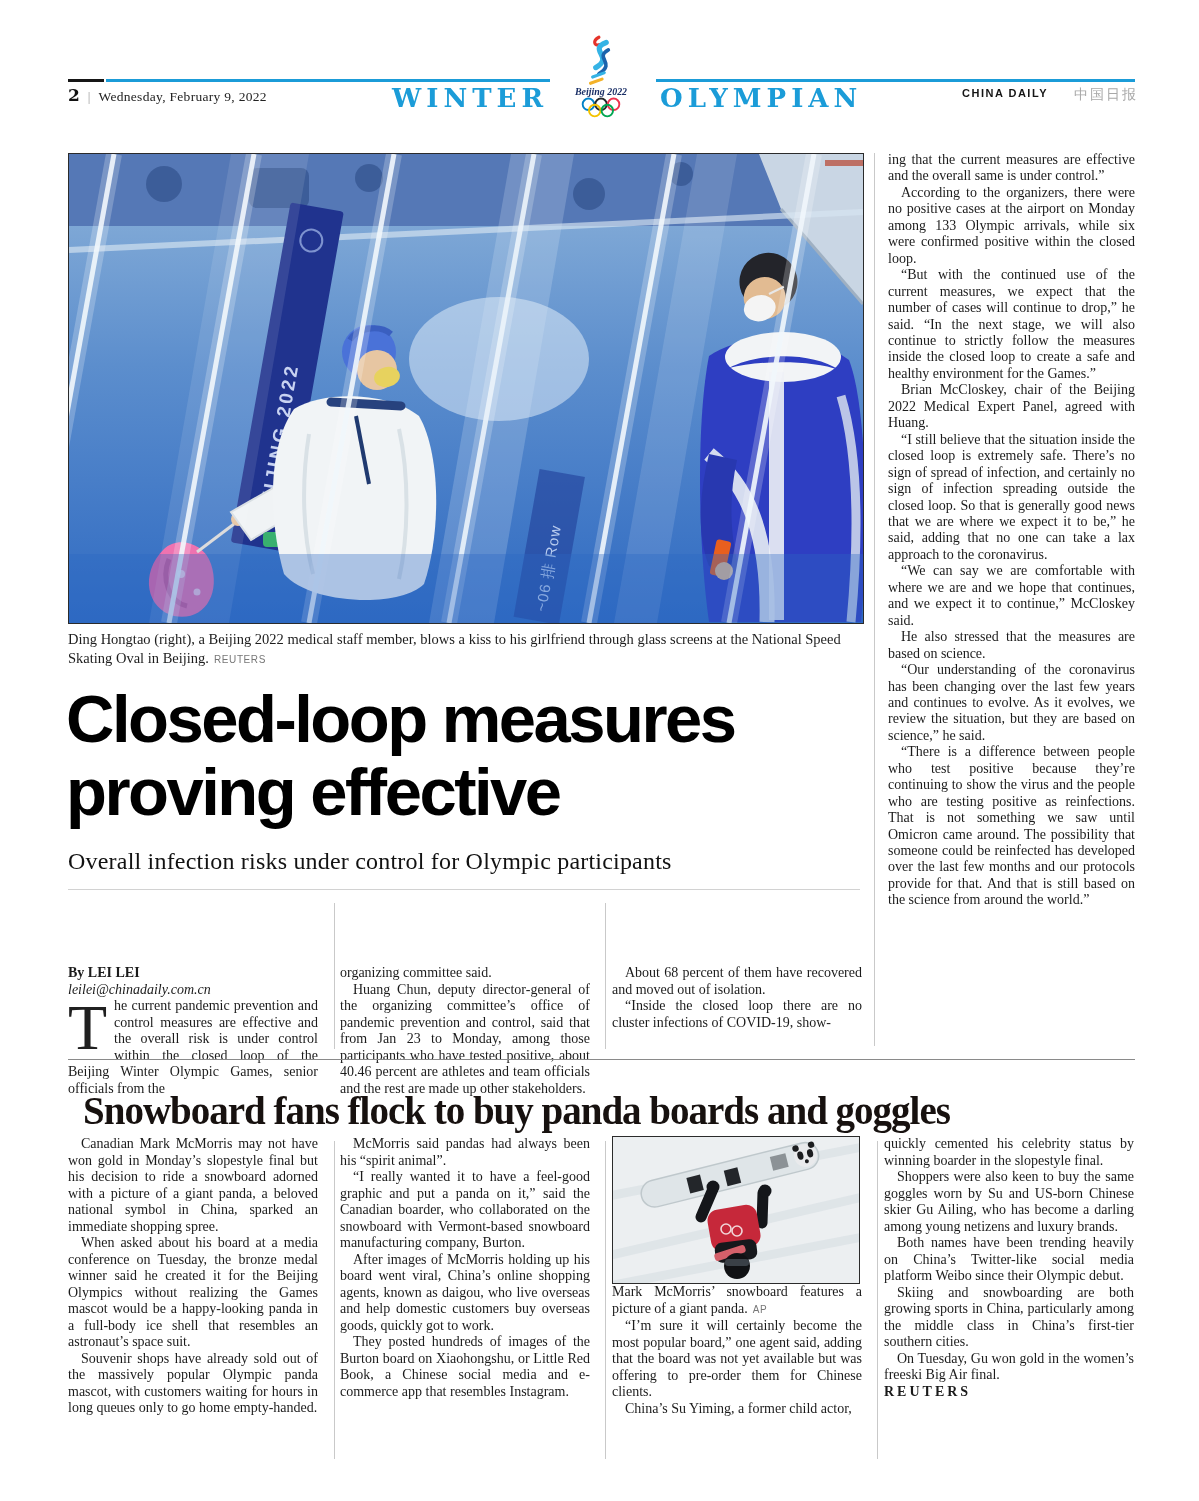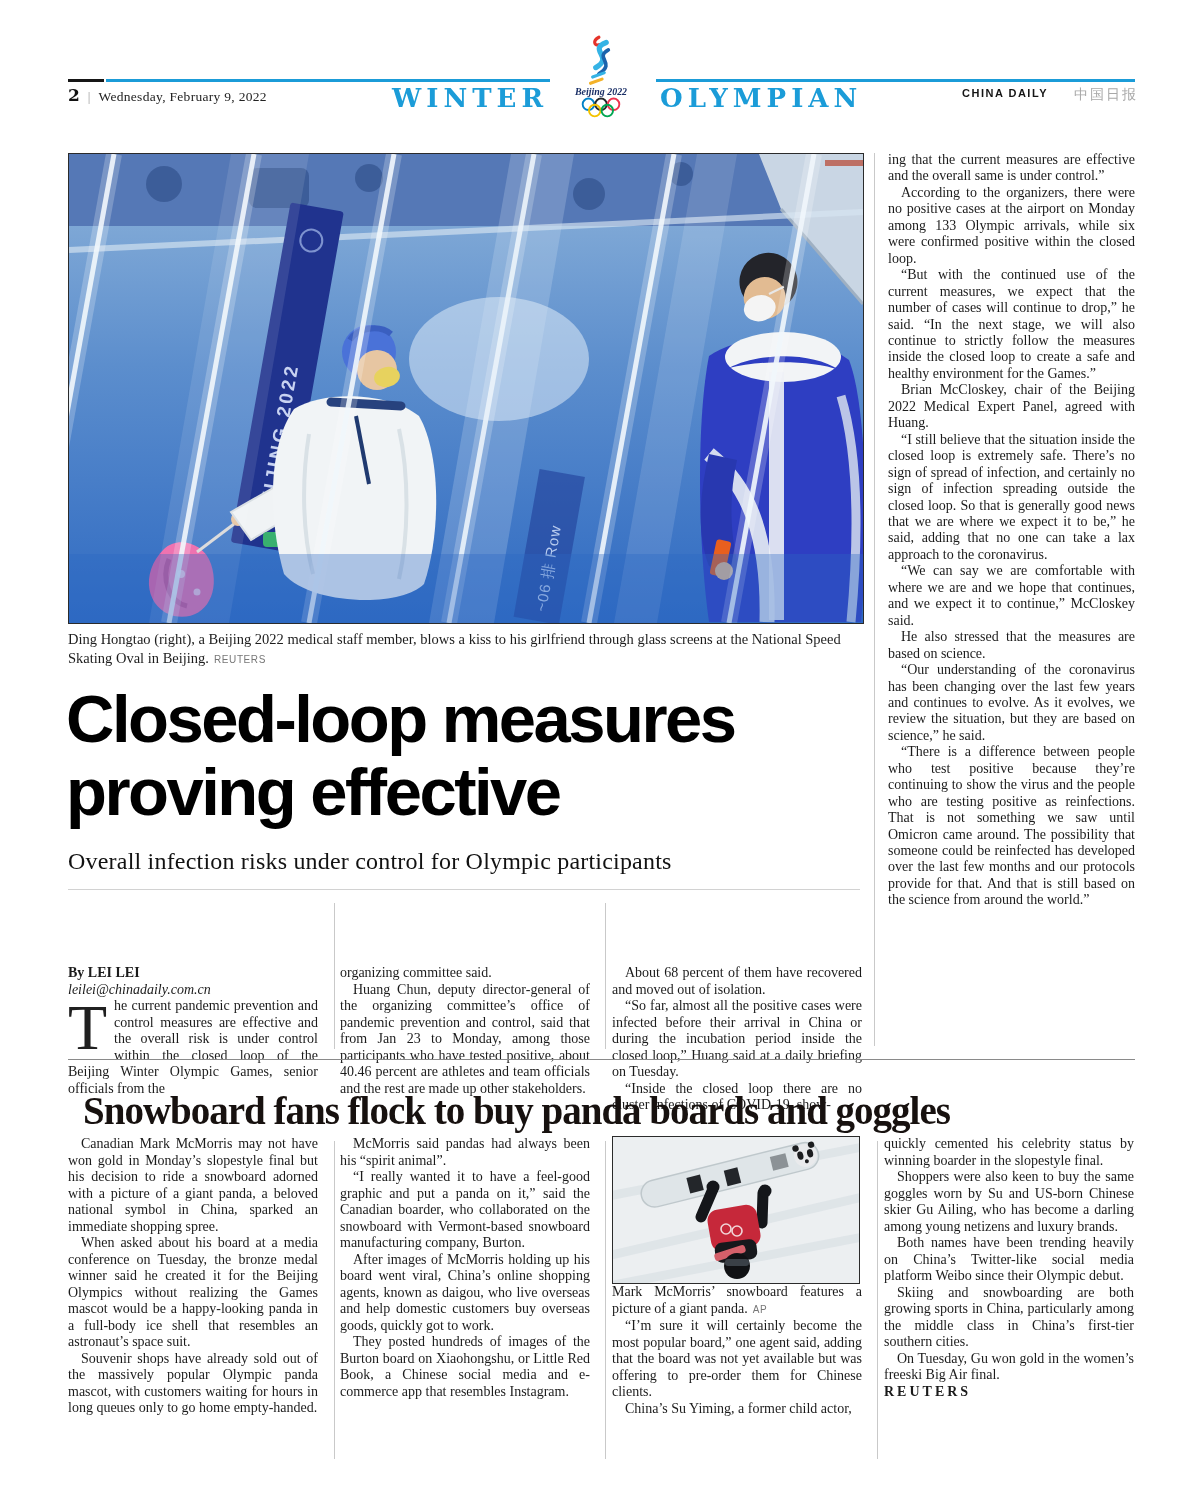--- a/index.html
+++ b/index.html
@@ -202,21 +202,20 @@
       <p class="noind">
         <span class="dropcap">T</span><span>he current pandemic prevention and control measures are effective and the overall risk is under control within the closed loop of the Beijing Winter Olympic Games, senior officials from the</span>
       </p>
     </div>
     <div class="col">
       <p class="noind">organizing committee said.</p>
       <p class="g">Huang Chun, deputy director-general of the organizing committee’s office of pandemic prevention and control, said that from Jan 23 to Monday, among those participants who have tested positive, about 40.46 percent are athletes and team officials and the rest are made up other stakeholders.</p>
     </div>
     <div class="col">
       <p class="g">About 68 percent of them have recovered and moved out of isolation.</p>
-      <p class="g">“So far, almost all the positive cases were infected before their arrival in China or during the incubation period inside the closed loop,” Huang said at a daily briefing on Tuesday.</p>
       <p class="g">“Inside the closed loop there are no cluster infections of COVID-19, show-</p>
     </div>
   </div>
   <div class="vrule" style="left:334px;top:903px;height:146px;"></div>
   <div class="vrule" style="left:605px;top:903px;height:146px;"></div>
 
   <div class="vrule" style="left:874px;top:153px;height:893px;"></div>
   <div class="rail">
     <p class="noind">ing that the current measures are effective and the overall same is under control.”</p>
     <p class="g">According to the organizers, there were no positive cases at the airport on Monday among 133 Olympic arrivals, while six were confirmed positive within the closed loop.</p>

